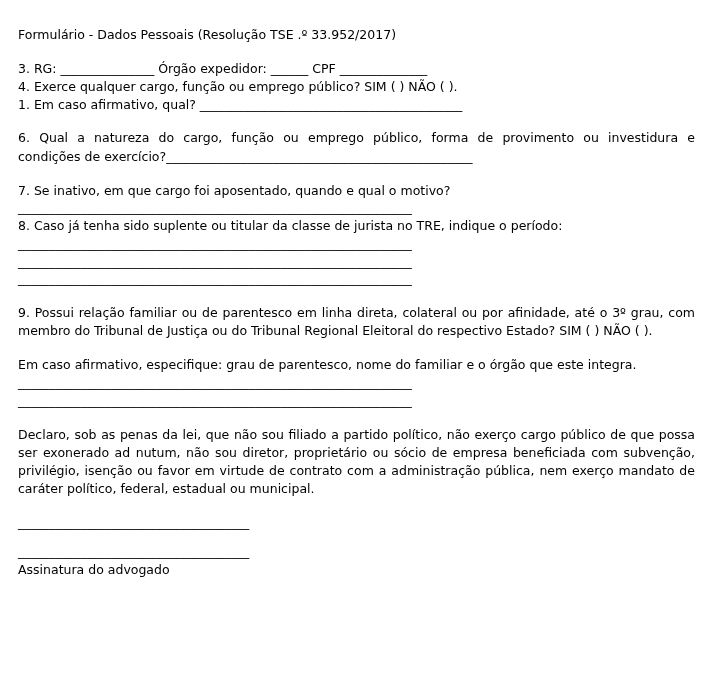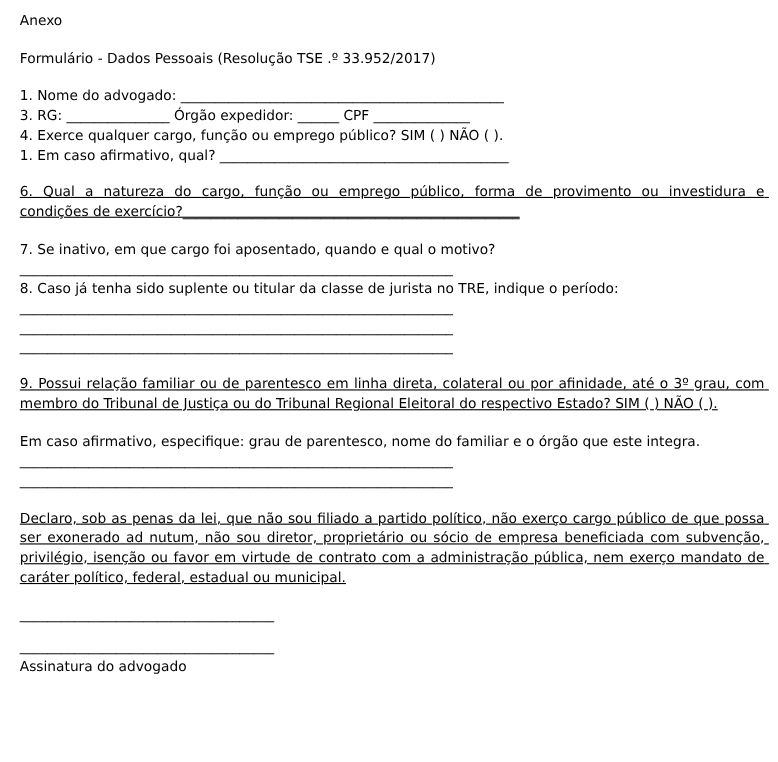--- a/index.html
+++ b/index.html
@@ -27,43 +27,40 @@
   .line {
     white-space: pre-wrap;
     word-wrap: break-word;
   }
   .spacer-sm { height: 11px; }
   .spacer-md { height: 16px; }
   .justify {
     text-align: justify;
     text-justify: inter-word;
     white-space: pre-wrap;
-    text-decoration: underline;
   }
   .rule-line {
     white-space: pre;
     letter-spacing: 0px;
   }
   .tight { line-height: 1.42; }
 </style>
 </head>
 <body>
 
 <div class="page">
 
-  <div class="line">Anexo</div>
 
   <div class="spacer-md"></div>
 
   <div class="line">Formulário - Dados Pessoais (Resolução TSE .º 33.952/2017)</div>
 
   <div class="spacer-md"></div>
 
   <div class="block tight">
-    <div class="line">1. Nome do advogado: _______________________________________________</div>
     <div class="line">3. RG: _______________ Órgão expedidor: ______ CPF ______________</div>
     <div class="line">4. Exerce qualquer cargo, função ou emprego público? SIM ( ) NÃO ( ).</div>
     <div class="line">1. Em caso afirmativo, qual? __________________________________________</div>
   </div>
 
   <div class="spacer-md"></div>
 
   <div class="block">
     <div class="justify">6.  Qual  a  natureza  do  cargo,  função  ou  emprego  público,  forma  de  provimento  ou  investidura  e condições de exercício?_________________________________________________</div>
   </div>

